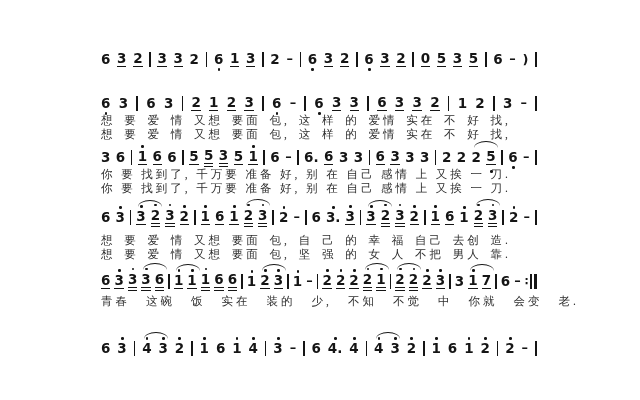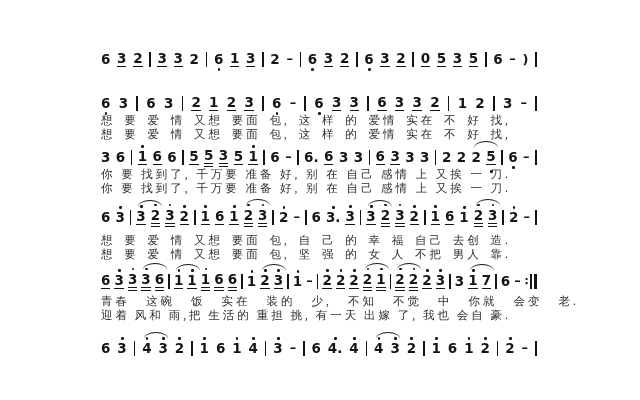--- a/index.html
+++ b/index.html
@@ -354,34 +354,20 @@
         <span class="syl">实在</span>
         <span class="syl">装的</span>
         <span class="syl">少,</span>
         <span class="syl">不知</span>
         <span class="syl">不觉</span>
         <span class="syl">中</span>
         <span class="syl">你就</span>
         <span class="syl">会变</span>
         <span class="syl">老.</span>
       </div>
-      <div class="lyr">
-        <span class="syl">迎着</span>
-        <span class="syl">风和</span>
-        <span class="syl">雨,把</span>
-        <span class="syl">生活的</span>
-        <span class="syl">重担</span>
-        <span class="syl">挑,</span>
-        <span class="syl">有一天</span>
-        <span class="syl">出嫁</span>
-        <span class="syl">了,</span>
-        <span class="syl">我也</span>
-        <span class="syl">会自</span>
-        <span class="syl">豪.</span>
-      </div>
     </div>
     <div class="system">
       <div class="noterow">
         <span class="note"><b class="num">6</b></span>
         <span class="note"><b class="num">3</b><i class="da"></i></span>
         <span class="bar"></span>
         <span class="note"><b class="num">4</b><i class="da"></i><i class="slur"></i></span>
         <span class="note"><b class="num">3</b><i class="da"></i></span>
         <span class="note"><b class="num">2</b><i class="da"></i></span>
         <span class="bar"></span>

